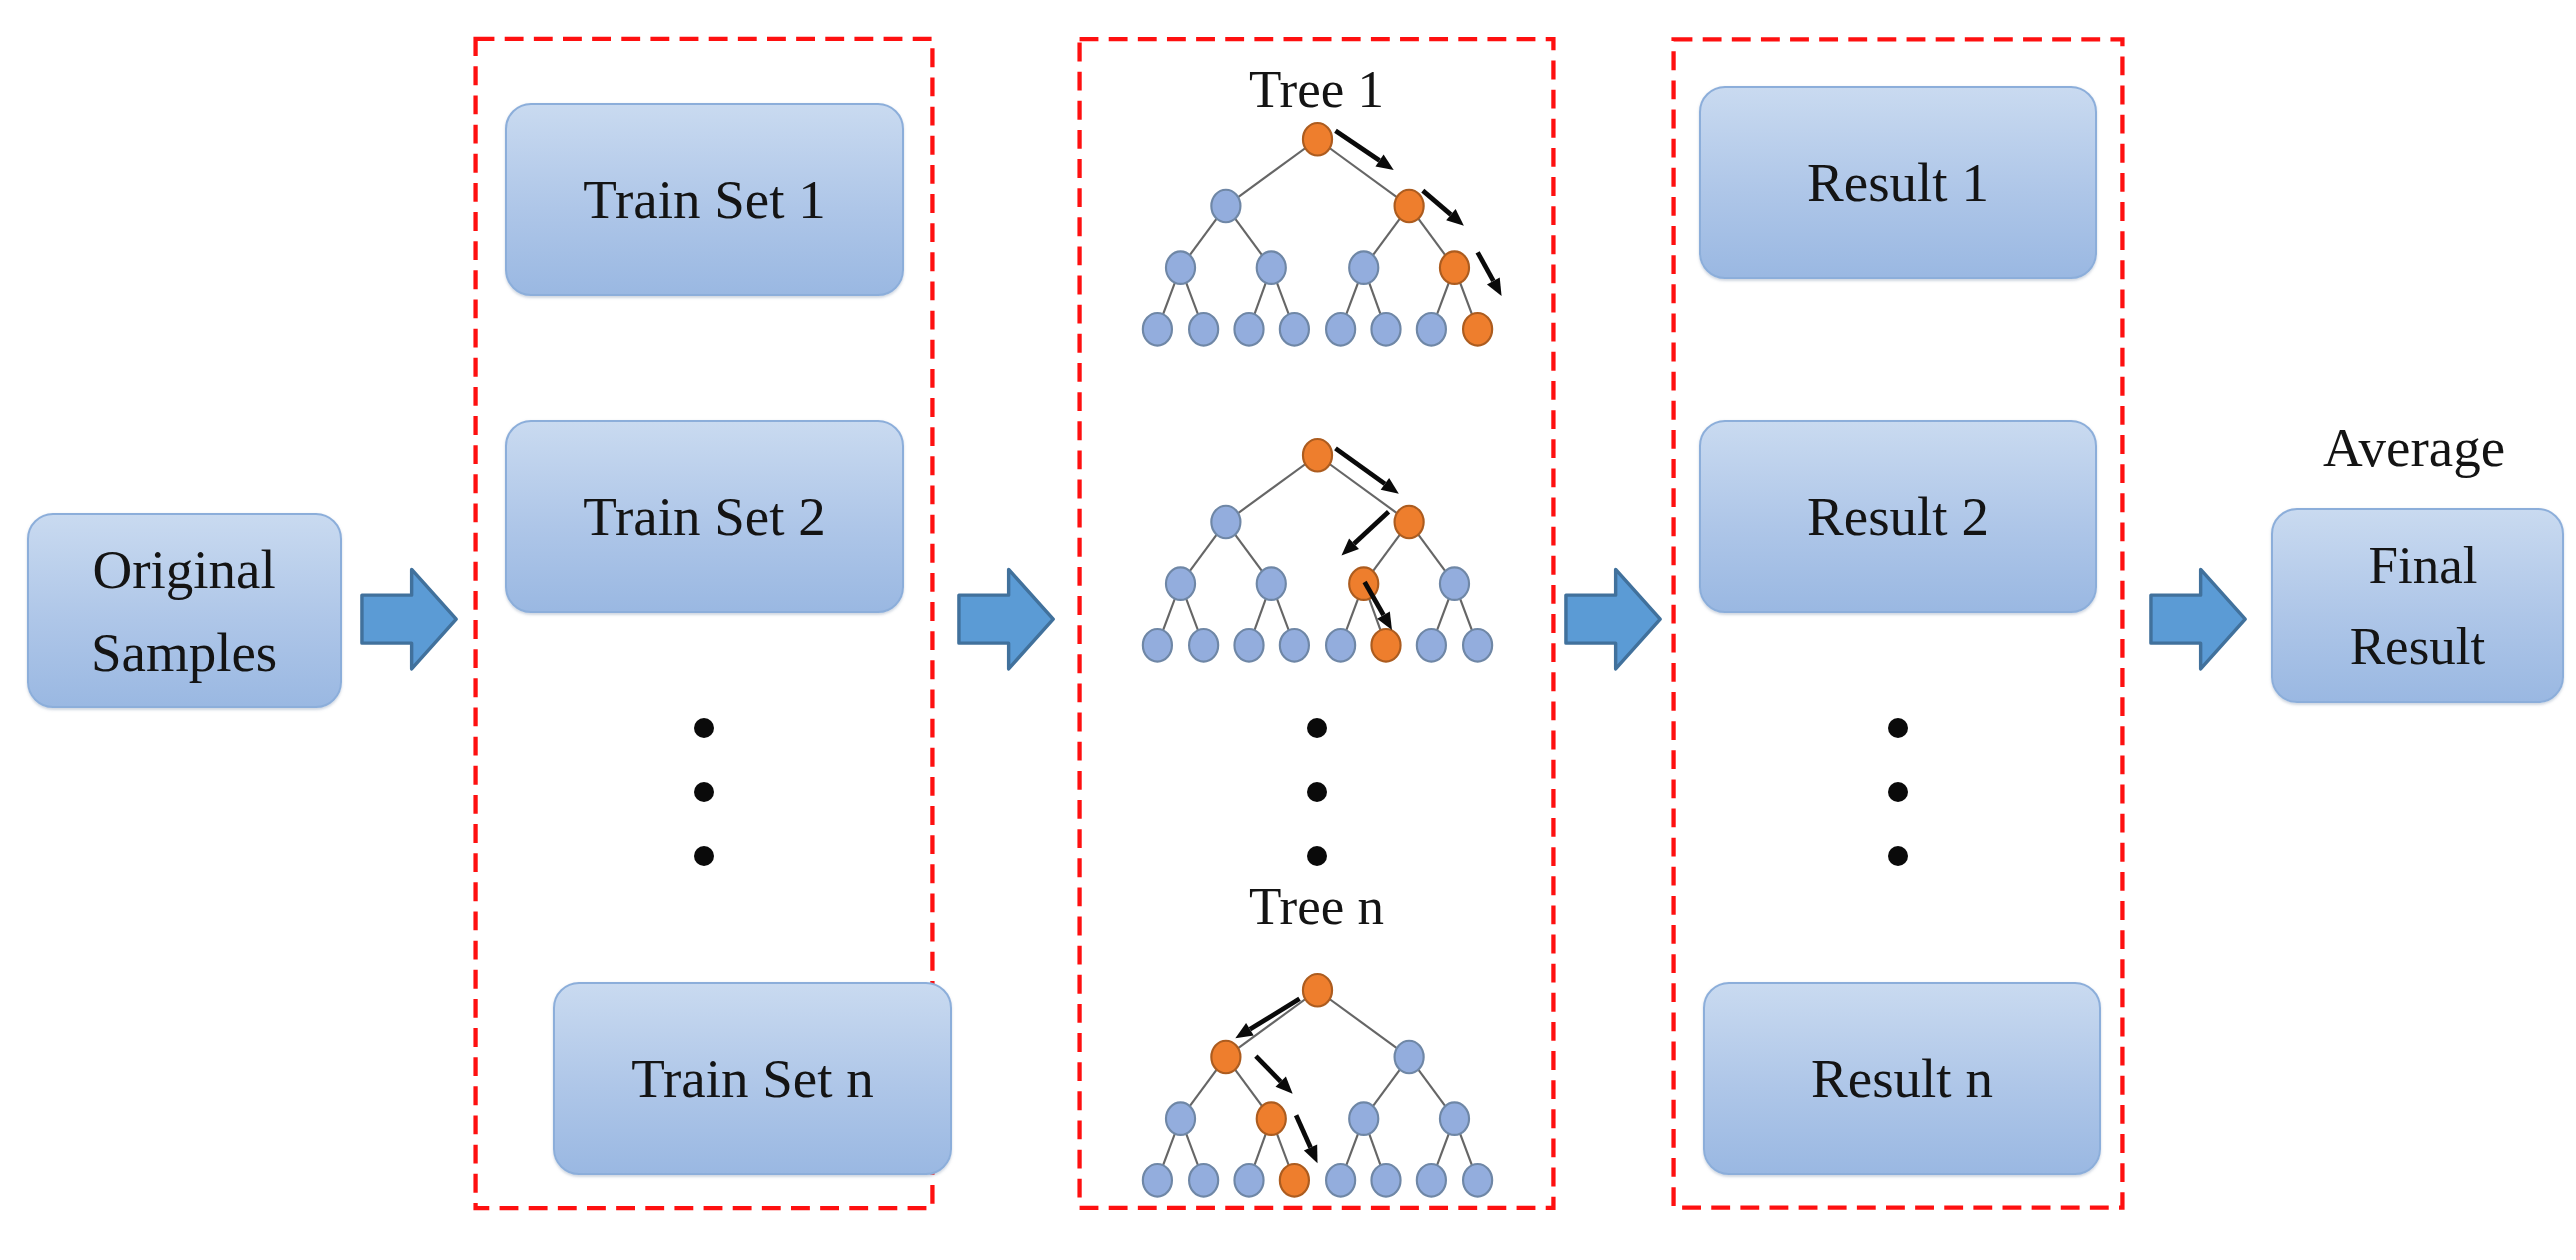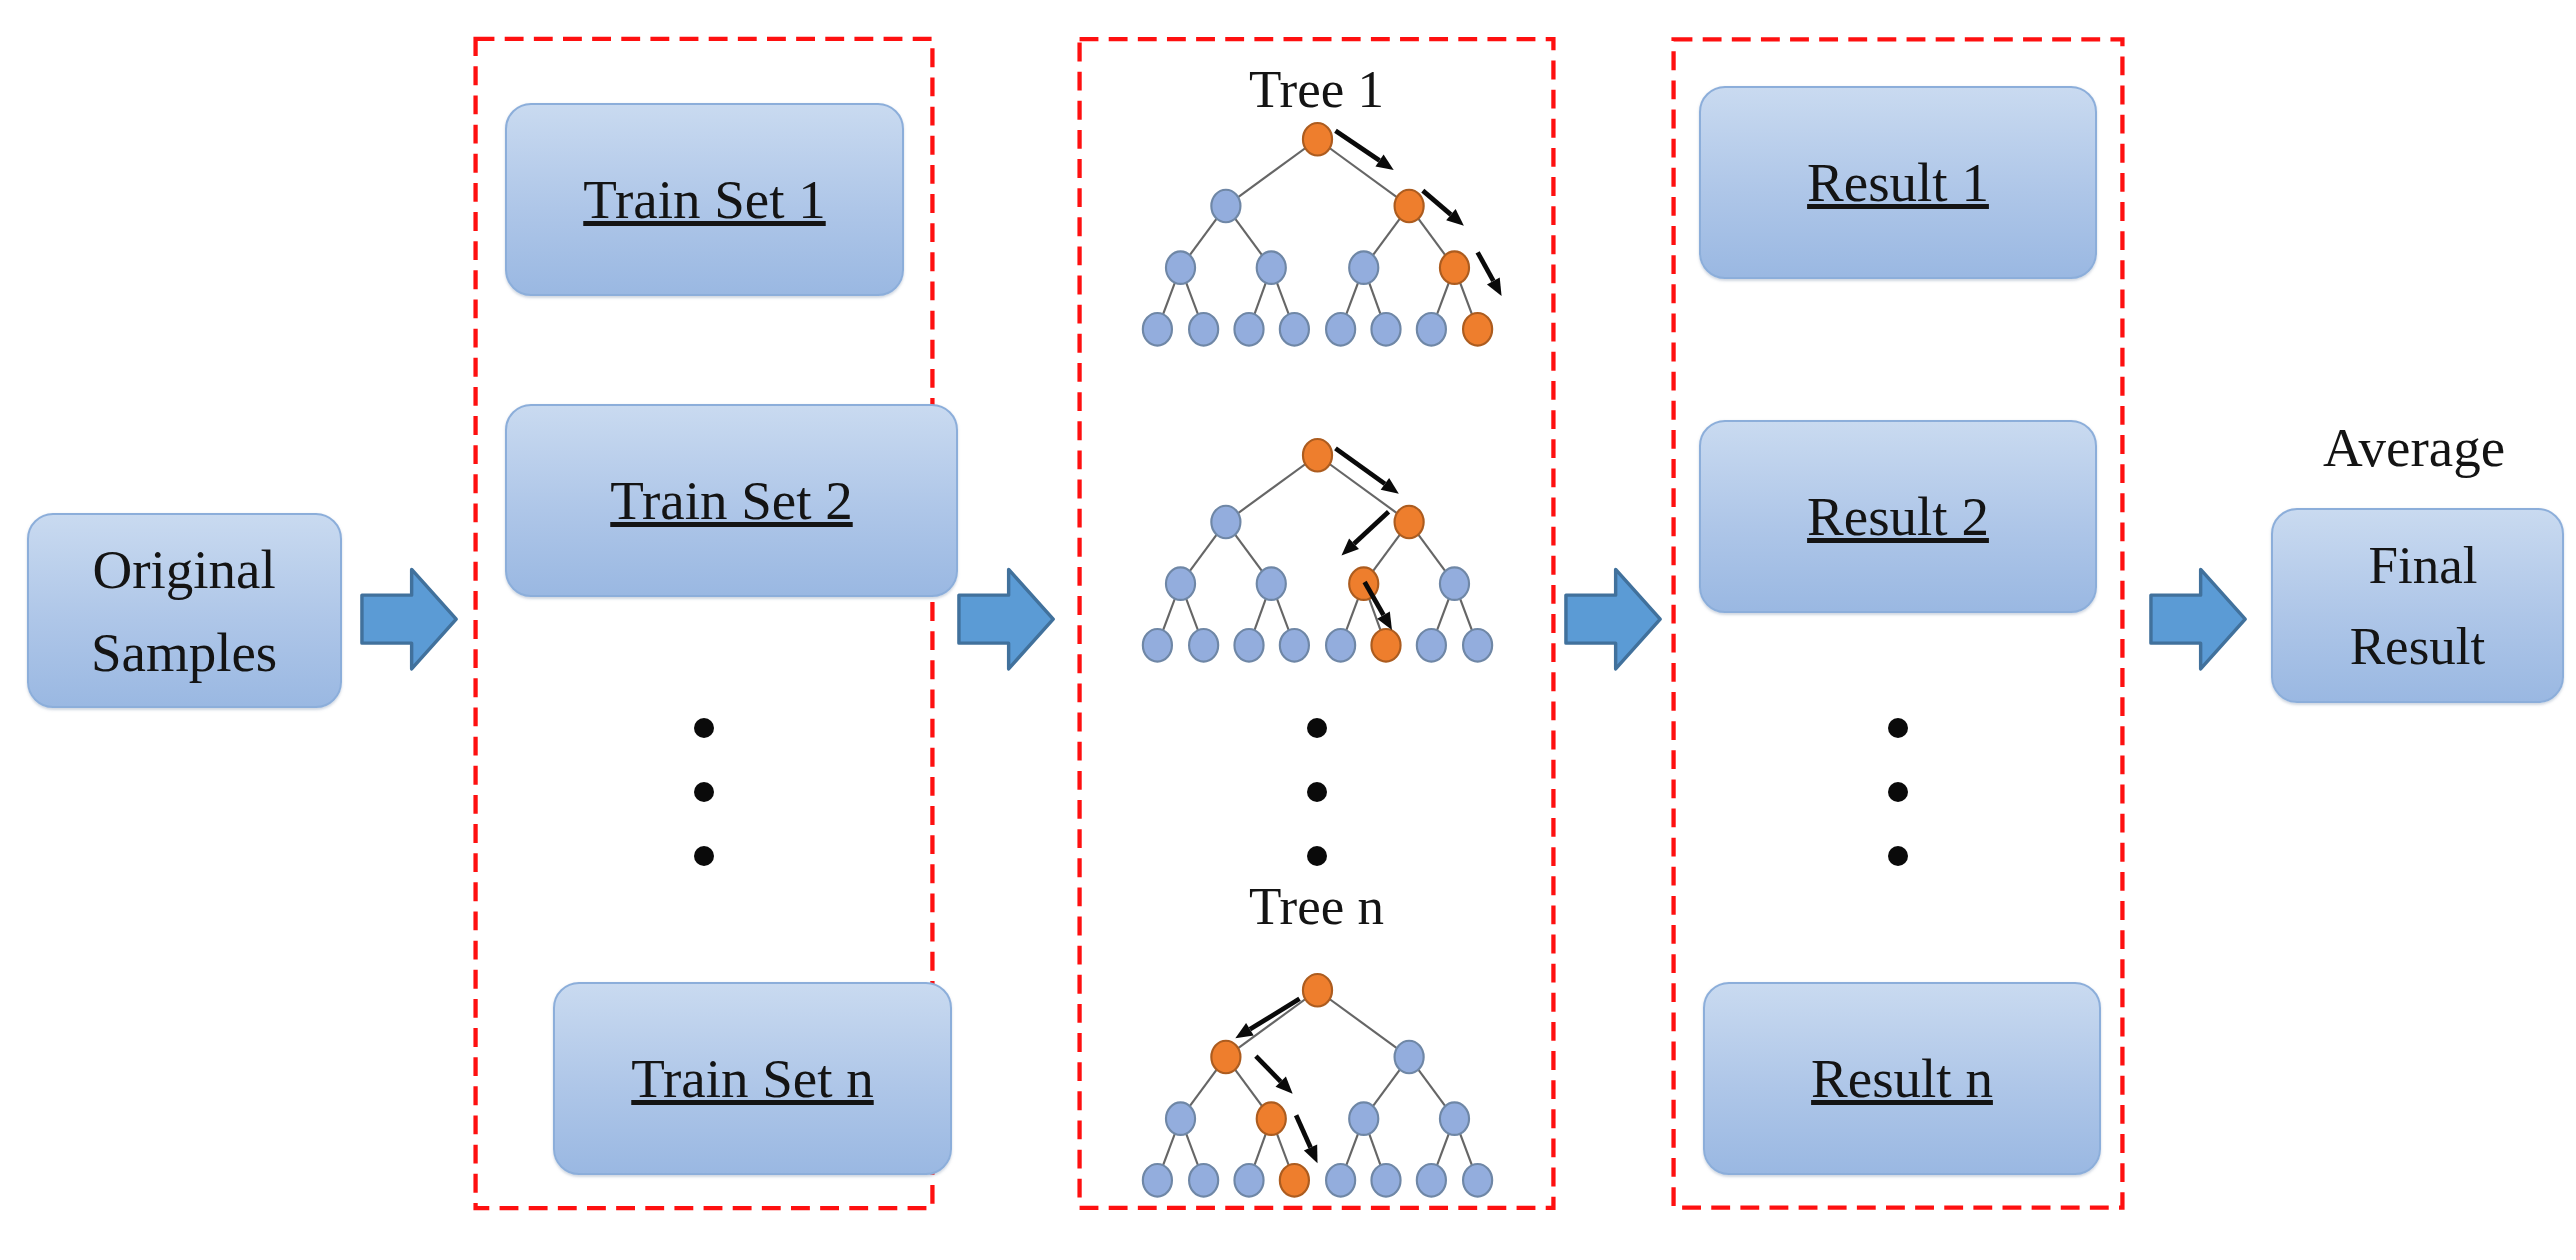--- a/index.html
+++ b/index.html
@@ -16,21 +16,21 @@
     color:var(--ink);
     text-align:center;
     box-shadow:0 1.7px 2.6px rgba(120,140,170,0.35);
   }
   .flow-box .line{display:block;line-height:83px;font-size:55px;white-space:nowrap;}
 
   .dashed-col{position:absolute;box-sizing:border-box;}
   .dashed-col svg.dash-rect{position:absolute;left:0;top:0;}
 
   .inner-box{position:absolute;}
-  .inner-box .line{line-height:193px;text-decoration:underline;}
+  .inner-box .line{line-height:193px;}
 
   .dots{position:absolute;display:flex;flex-direction:column;align-items:center;}
   .dots .dot{width:20px;height:20px;border-radius:50%;background:#0a0a0a;margin:22px 0;}
 
   .tree-label{
     position:absolute;width:100%;text-align:center;
     font-size:53px;color:var(--ink);line-height:53px;
   }
   .tree-slot{position:absolute;}
 
@@ -63,21 +63,21 @@
     <path d="M2,34 H60 V4 L112,62 L60,120 V90 H2 Z" fill="var(--arrow-fill)" stroke="var(--arrow-stroke)" stroke-width="4" stroke-linejoin="round"></path>
   </svg>
 
   <div class="dashed-col" style="left:473px;top:36px;width:462px;height:1175px;">
     <svg class="dash-rect" width="462" height="1175" viewBox="0 0 539 1370">
       <rect x="3" y="3" width="533" height="1364" fill="none" stroke="var(--dash)" stroke-width="5" stroke-dasharray="22 12"></rect>
     </svg>
     <div class="flow-box inner-box" style="left:32px;top:67px;width:399px;height:193px;">
       <span class="line">Train Set 1</span>
     </div>
-    <div class="flow-box inner-box" style="left:32px;top:368px;width:453px;height:193px;">
+    <div class="flow-box inner-box" style="left:32px;top:384px;width:399px;height:193px;">
       <span class="line">Train Set 2</span>
     </div>
     <div class="dots" style="left:0;top:660px;width:100%;">
       <span class="dot"></span>
       <span class="dot"></span>
       <span class="dot"></span>
     </div>
     <div class="flow-box inner-box" style="left:32px;top:946px;width:399px;height:193px;margin-left:48px;">
       <span class="line">Train Set n</span>
     </div>

